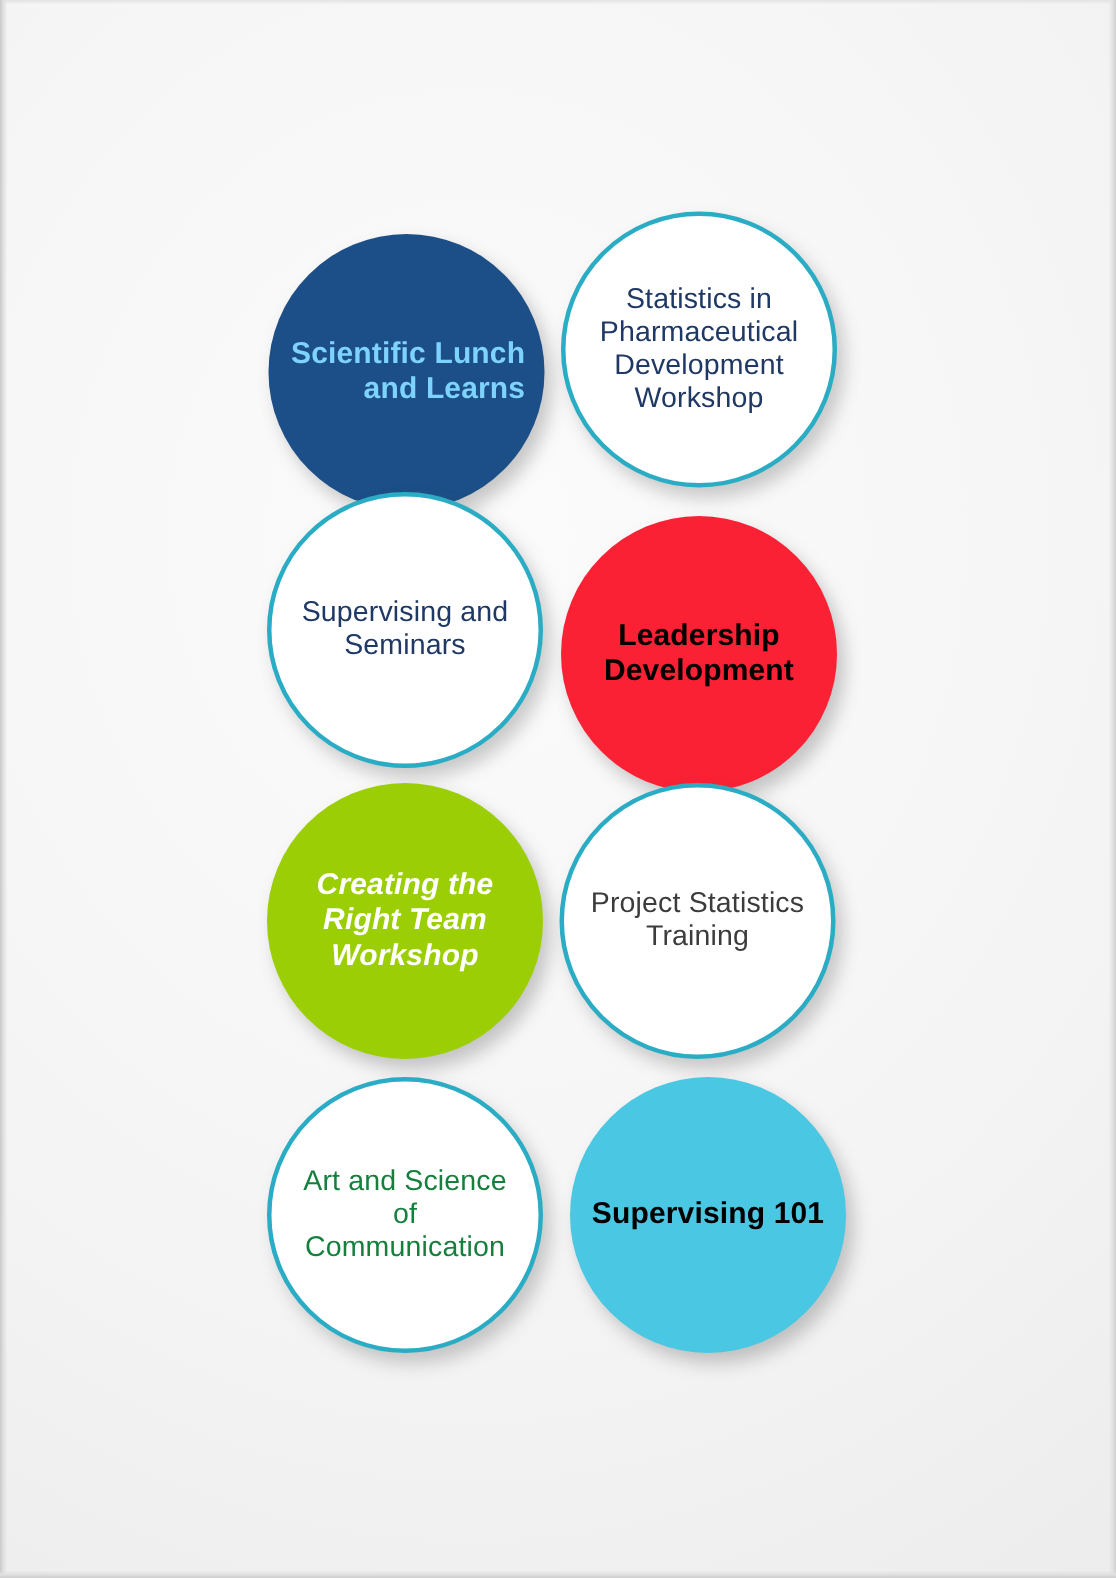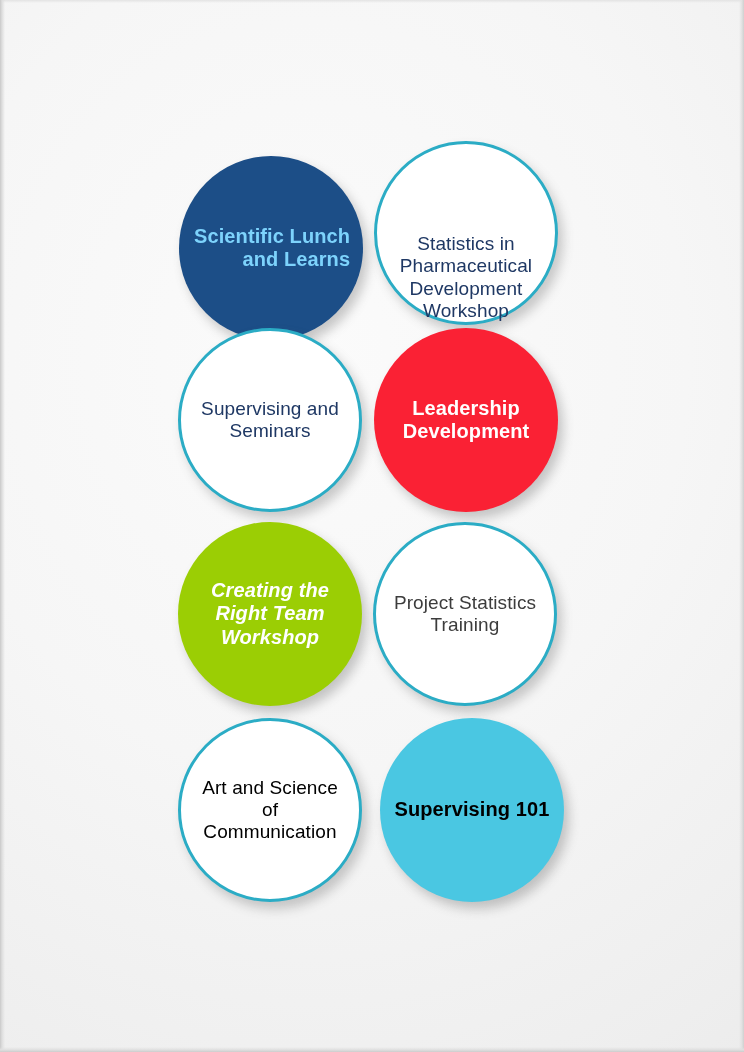--- a/index.html
+++ b/index.html
@@ -88,36 +88,36 @@
 
   <div id="edge-top"></div>
   <div id="edge-left"></div>
   <div id="edge-right"></div>
   <div id="edge-bottom"></div>
 
   <div id="bubble-layer">
       <div class="bubble filled" style="left: 179px; top: 156px; width: 184px; height: 184px; background: rgb(28, 78, 135); color: #7dd3fc; text-align: right;">
         <span class="label">Scientific Lunch and Learns</span>
       </div>
-      <div class="bubble outlined" style="left: 374px; top: 141px; width: 184px; height: 184px; background: rgb(255, 255, 255); border: 3px solid rgb(43, 172, 197); color: rgb(31, 56, 100); align-items: flex-end;">
+      <div class="bubble outlined" style="left: 374px; top: 141px; width: 184px; height: 184px; background: rgb(255, 255, 255); border: 3px solid rgb(43, 172, 197); color: rgb(31, 56, 100);">
         <span class="label">Statistics in Pharmaceutical Development Workshop</span>
       </div>
       <div class="bubble outlined" style="left: 178px; top: 328px; width: 184px; height: 184px; background: rgb(255, 255, 255); border: 3px solid rgb(43, 172, 197); color: rgb(31, 56, 100);">
         <span class="label">Supervising and Seminars</span>
       </div>
-      <div class="bubble filled" style="left: 374px; top: 328px; width: 184px; height: 184px; background: rgb(250, 33, 52); color: #ffffff;">
+      <div class="bubble filled" style="left: 374px; top: 344px; width: 184px; height: 184px; background: rgb(250, 33, 52); color: #000000;">
         <span class="label">Leadership Development</span>
       </div>
       <div class="bubble filled" style="left: 178px; top: 522px; width: 184px; height: 184px; background: rgb(155, 206, 4); color: rgb(255, 255, 255); font-style: italic;">
         <span class="label">Creating the Right Team Workshop</span>
       </div>
       <div class="bubble outlined" style="left: 373px; top: 522px; width: 184px; height: 184px; background: rgb(255, 255, 255); border: 3px solid rgb(43, 172, 197); color: rgb(60, 60, 60);">
         <span class="label">Project Statistics Training</span>
       </div>
-      <div class="bubble outlined" style="left: 178px; top: 718px; width: 184px; height: 184px; background: rgb(255, 255, 255); border: 3px solid rgb(43, 172, 197); color: #000000;">
+      <div class="bubble outlined" style="left: 178px; top: 718px; width: 184px; height: 184px; background: rgb(255, 255, 255); border: 3px solid rgb(43, 172, 197); color: #15803d;">
         <span class="label">Art and Science of Communication</span>
       </div>
       <div class="bubble filled" style="left: 380px; top: 718px; width: 184px; height: 184px; background: rgb(74, 199, 226); color: #000000;">
         <span class="label">Supervising 101</span>
       </div>
     </div>
 
 </div>
 
 </body></html>

